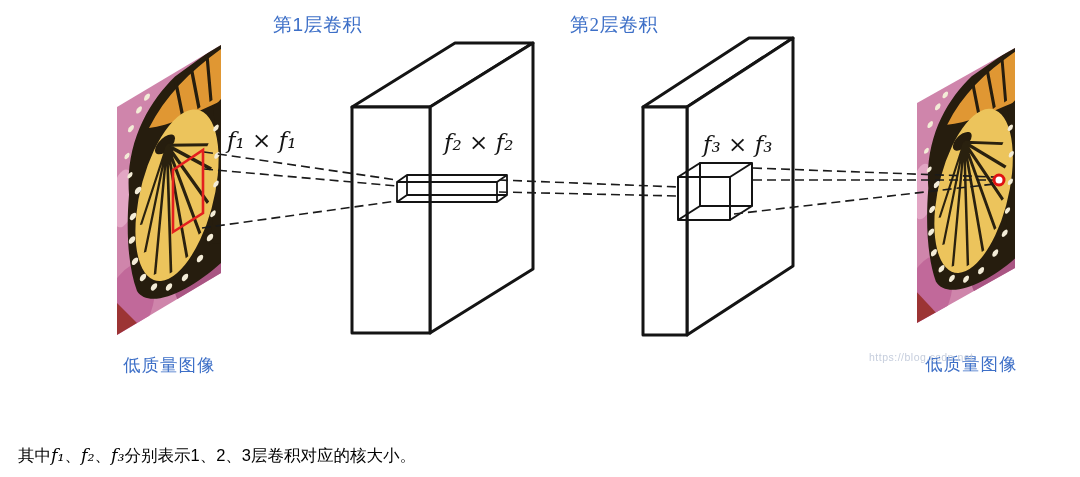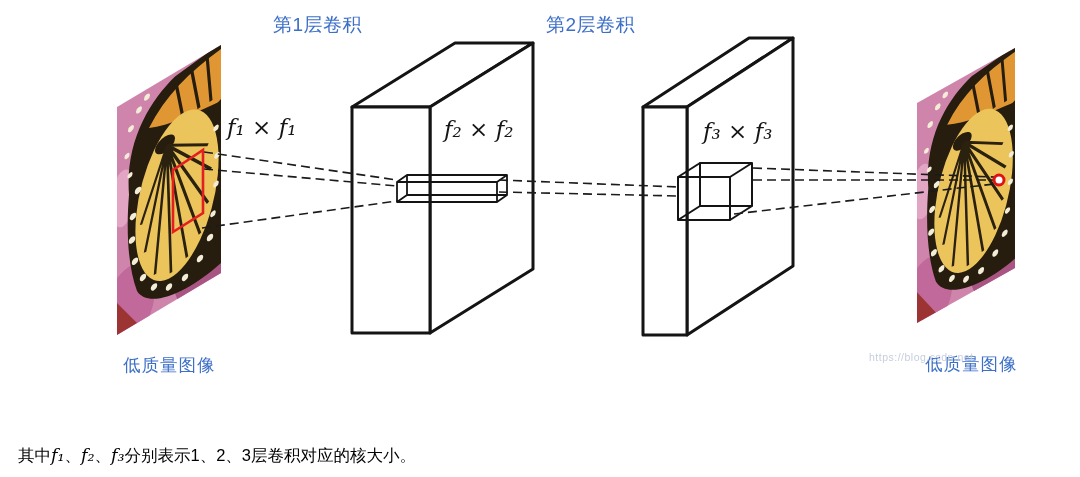--- a/index.html
+++ b/index.html
@@ -2,21 +2,21 @@
 <html><head>
 <meta charset="utf-8">
 <style>
   html,body{margin:0;padding:0;background:#ffffff;}
   #canvas{position:relative;width:1080px;height:477px;background:#ffffff;overflow:hidden;
           font-family:"Liberation Sans",sans-serif;}
   #diagram-svg{position:absolute;left:0;top:0;}
   .abs{position:absolute;white-space:nowrap;}
   .layer-label{font-size:19px;color:#3d6fc7;letter-spacing:0.5px;}
   .img-label{font-size:17.5px;color:#3d6fc7;letter-spacing:1px;margin-top:16px;}
-  .kernel-label{font-family:"DejaVu Serif",serif;font-style:italic;font-size:23px;color:#151515;}
+  .kernel-label{font-family:"DejaVu Serif",serif;font-style:italic;font-size:23px;color:#151515;margin-top:13px;}
   .caption{font-size:18px;color:#3b3b3b;}
   .footnote{font-size:16.5px;color:#000000;}
   .footnote .fvar{font-family:"DejaVu Serif",serif;font-style:italic;font-size:17.5px;}
   .watermark{font-size:10.5px;color:#c6cedd;letter-spacing:0.5px;}
 </style>
 </head>
 <body>
 
 <div id="canvas">
 
@@ -116,21 +116,21 @@
       <line x1="753" y1="180" x2="994" y2="180"></line>
       <line x1="734" y1="214" x2="994" y2="184"></line>
     </g>
 
     <polygon points="173,170 203,150 203,213 173,232" fill="none" stroke="#e41f1f" stroke-width="2.6" stroke-linejoin="miter"></polygon>
 
     <circle cx="999" cy="180" r="5" fill="#ffffff" stroke="#e01212" stroke-width="3"></circle>
   </svg>
 
   <div class="abs layer-label" style="left:273px;top:12px;">第1层卷积</div>
-  <div class="abs layer-label" style="left:546px;top:12px;">第2层卷积</div>
+  <div class="abs layer-label" style="left:570px;top:12px;font-family:Liberation Serif, serif;">第2层卷积</div>
 
   <div class="abs kernel-label" style="left:227px;top:114px;">f₁ × f₁</div>
   <div class="abs kernel-label" style="left:444px;top:116px;">f₂ × f₂</div>
   <div class="abs kernel-label" style="left:703px;top:118px;">f₃ × f₃</div>
 
   <div class="abs img-label" style="left:123px;top:337px;">低质量图像</div>
   <div class="abs img-label" style="left:925px;top:336px;">低质量图像</div>
 
   <div class="abs watermark" style="left:861px;top:351px;padding-left:8px;">https://blog.csdn.net</div>
 

